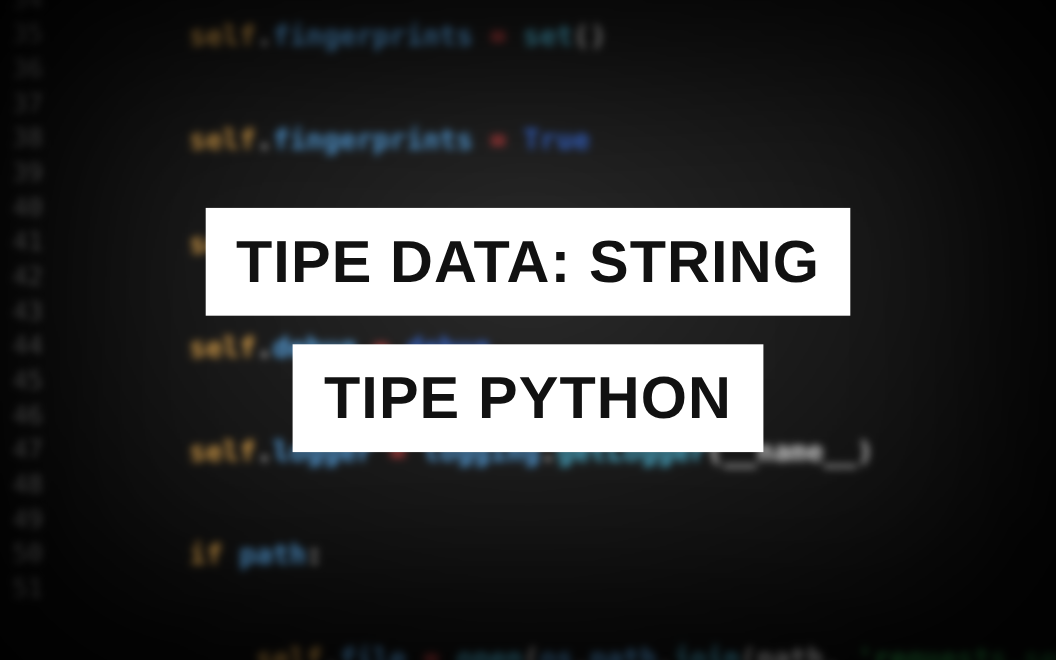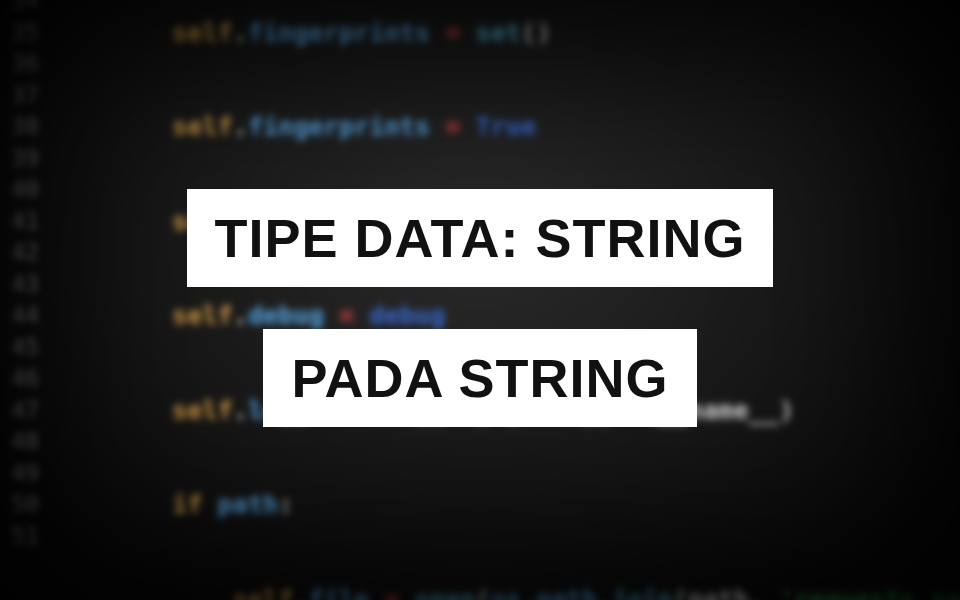--- a/index.html
+++ b/index.html
@@ -60,21 +60,20 @@
     gap: 26px;
   }
   .title-box {
     background: #ffffff;
     color: #111;
     padding: 18px 28px;
     font-family: 'Arial Black', 'Arial', sans-serif;
     font-weight: 900;
     font-size: 54px;
     letter-spacing: 1px;
-    margin-top: 16px;
   }
   .vignette {
     position: absolute;
     inset: 0;
     pointer-events: none;
     box-shadow: inset 0 0 180px 40px rgba(0,0,0,0.95);
   }
 </style>
 </head>
 <body>
@@ -123,14 +122,14 @@
     
     
     
   </div>
 </div>
 
 <div class="vignette"></div>
 
 <div class="overlay">
   <div class="title-box">TIPE DATA: STRING</div>
-  <div class="title-box">PADA STRING</div>
+  <div class="title-box">TIPE PYTHON</div>
 </div>
 
 </body></html>

